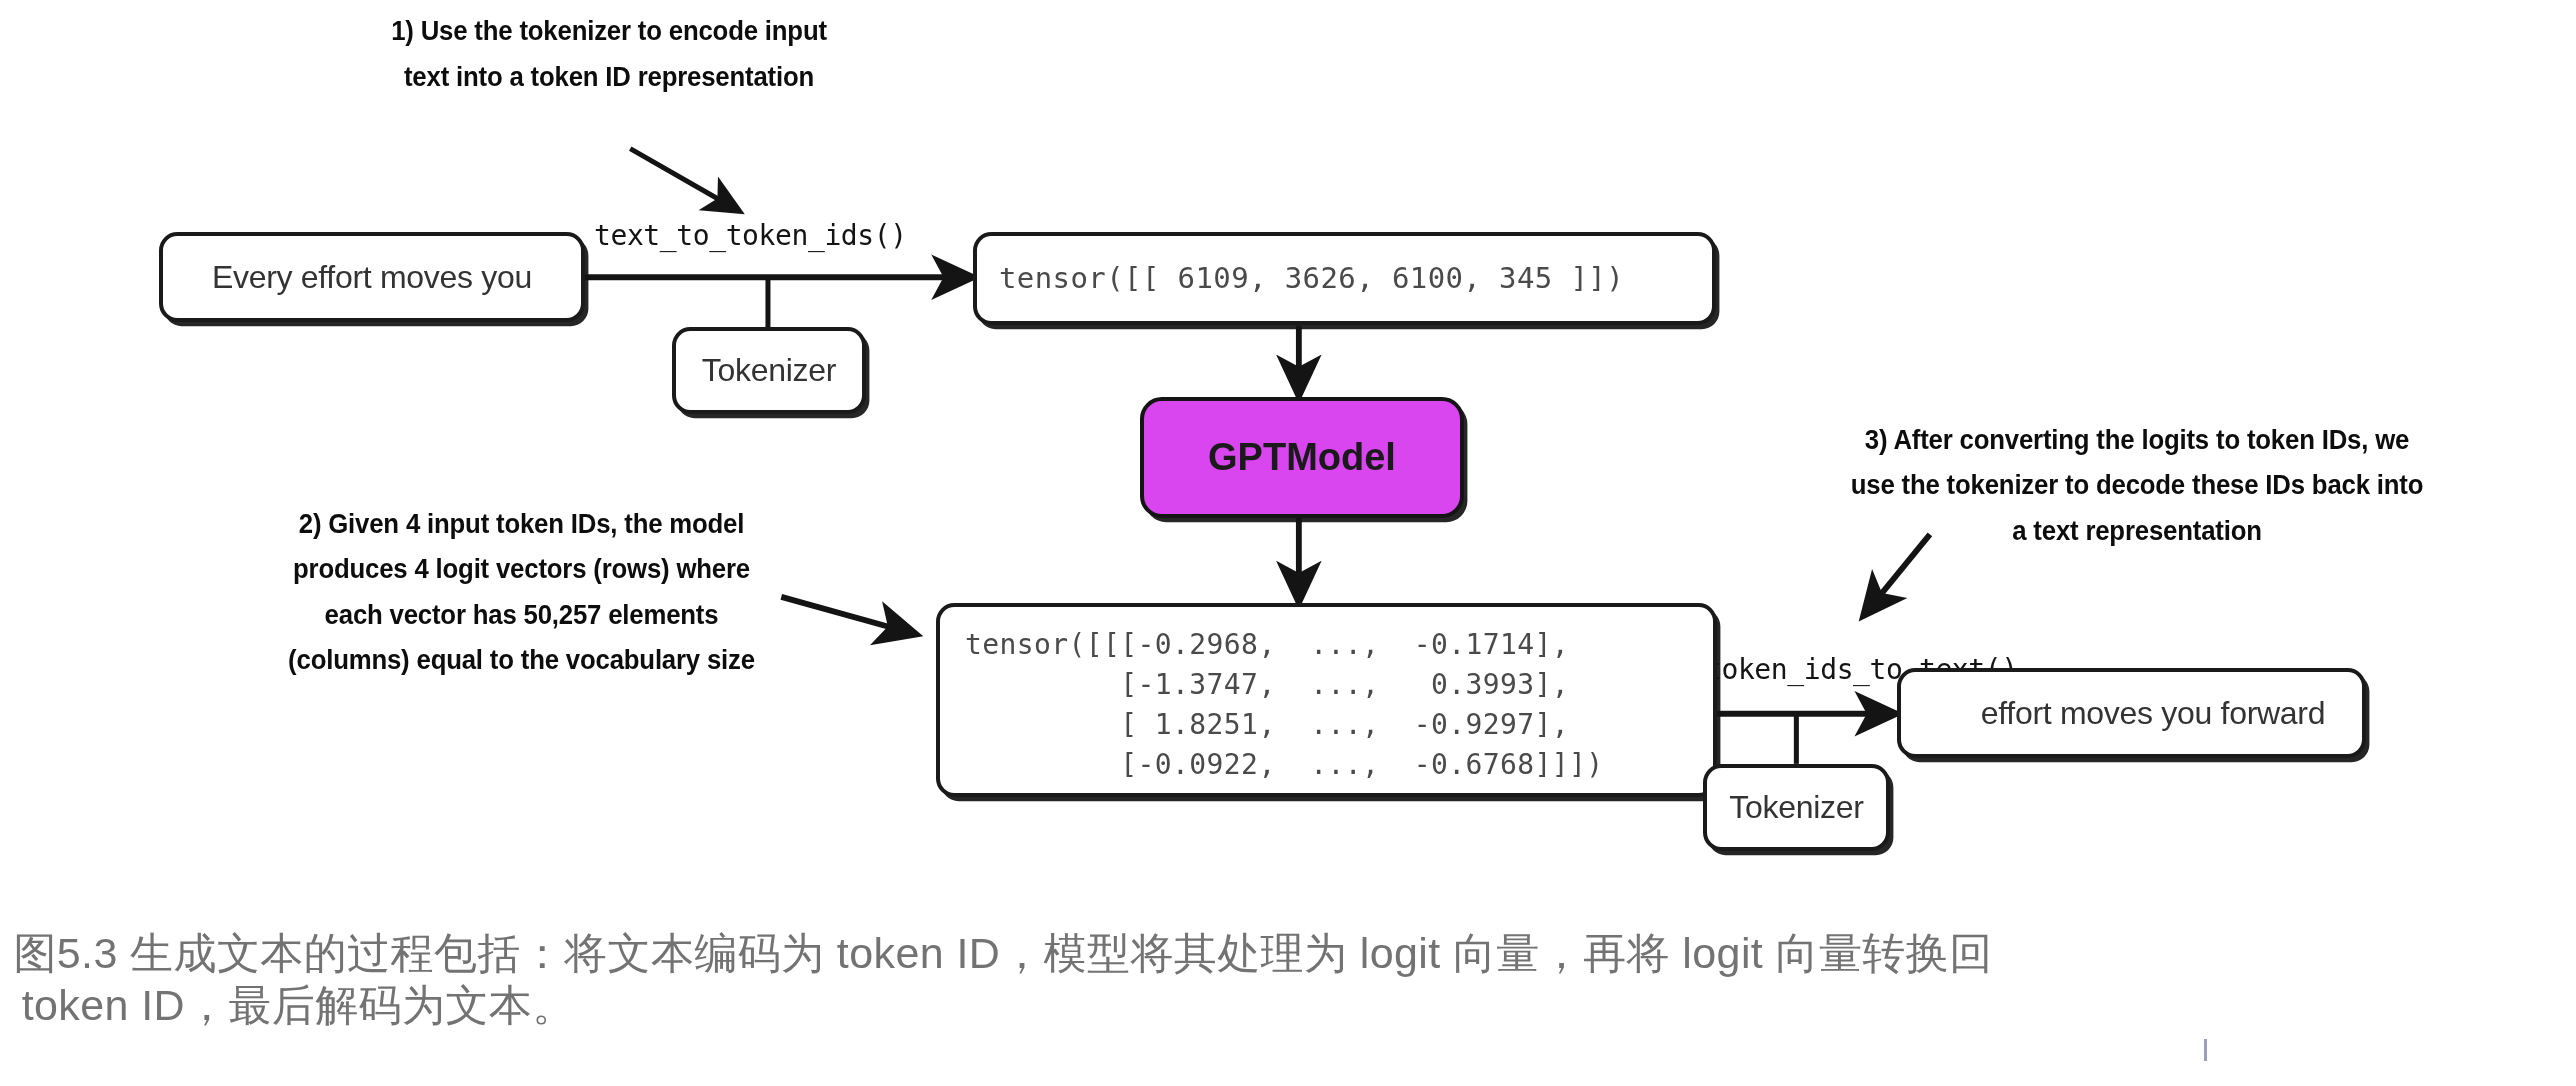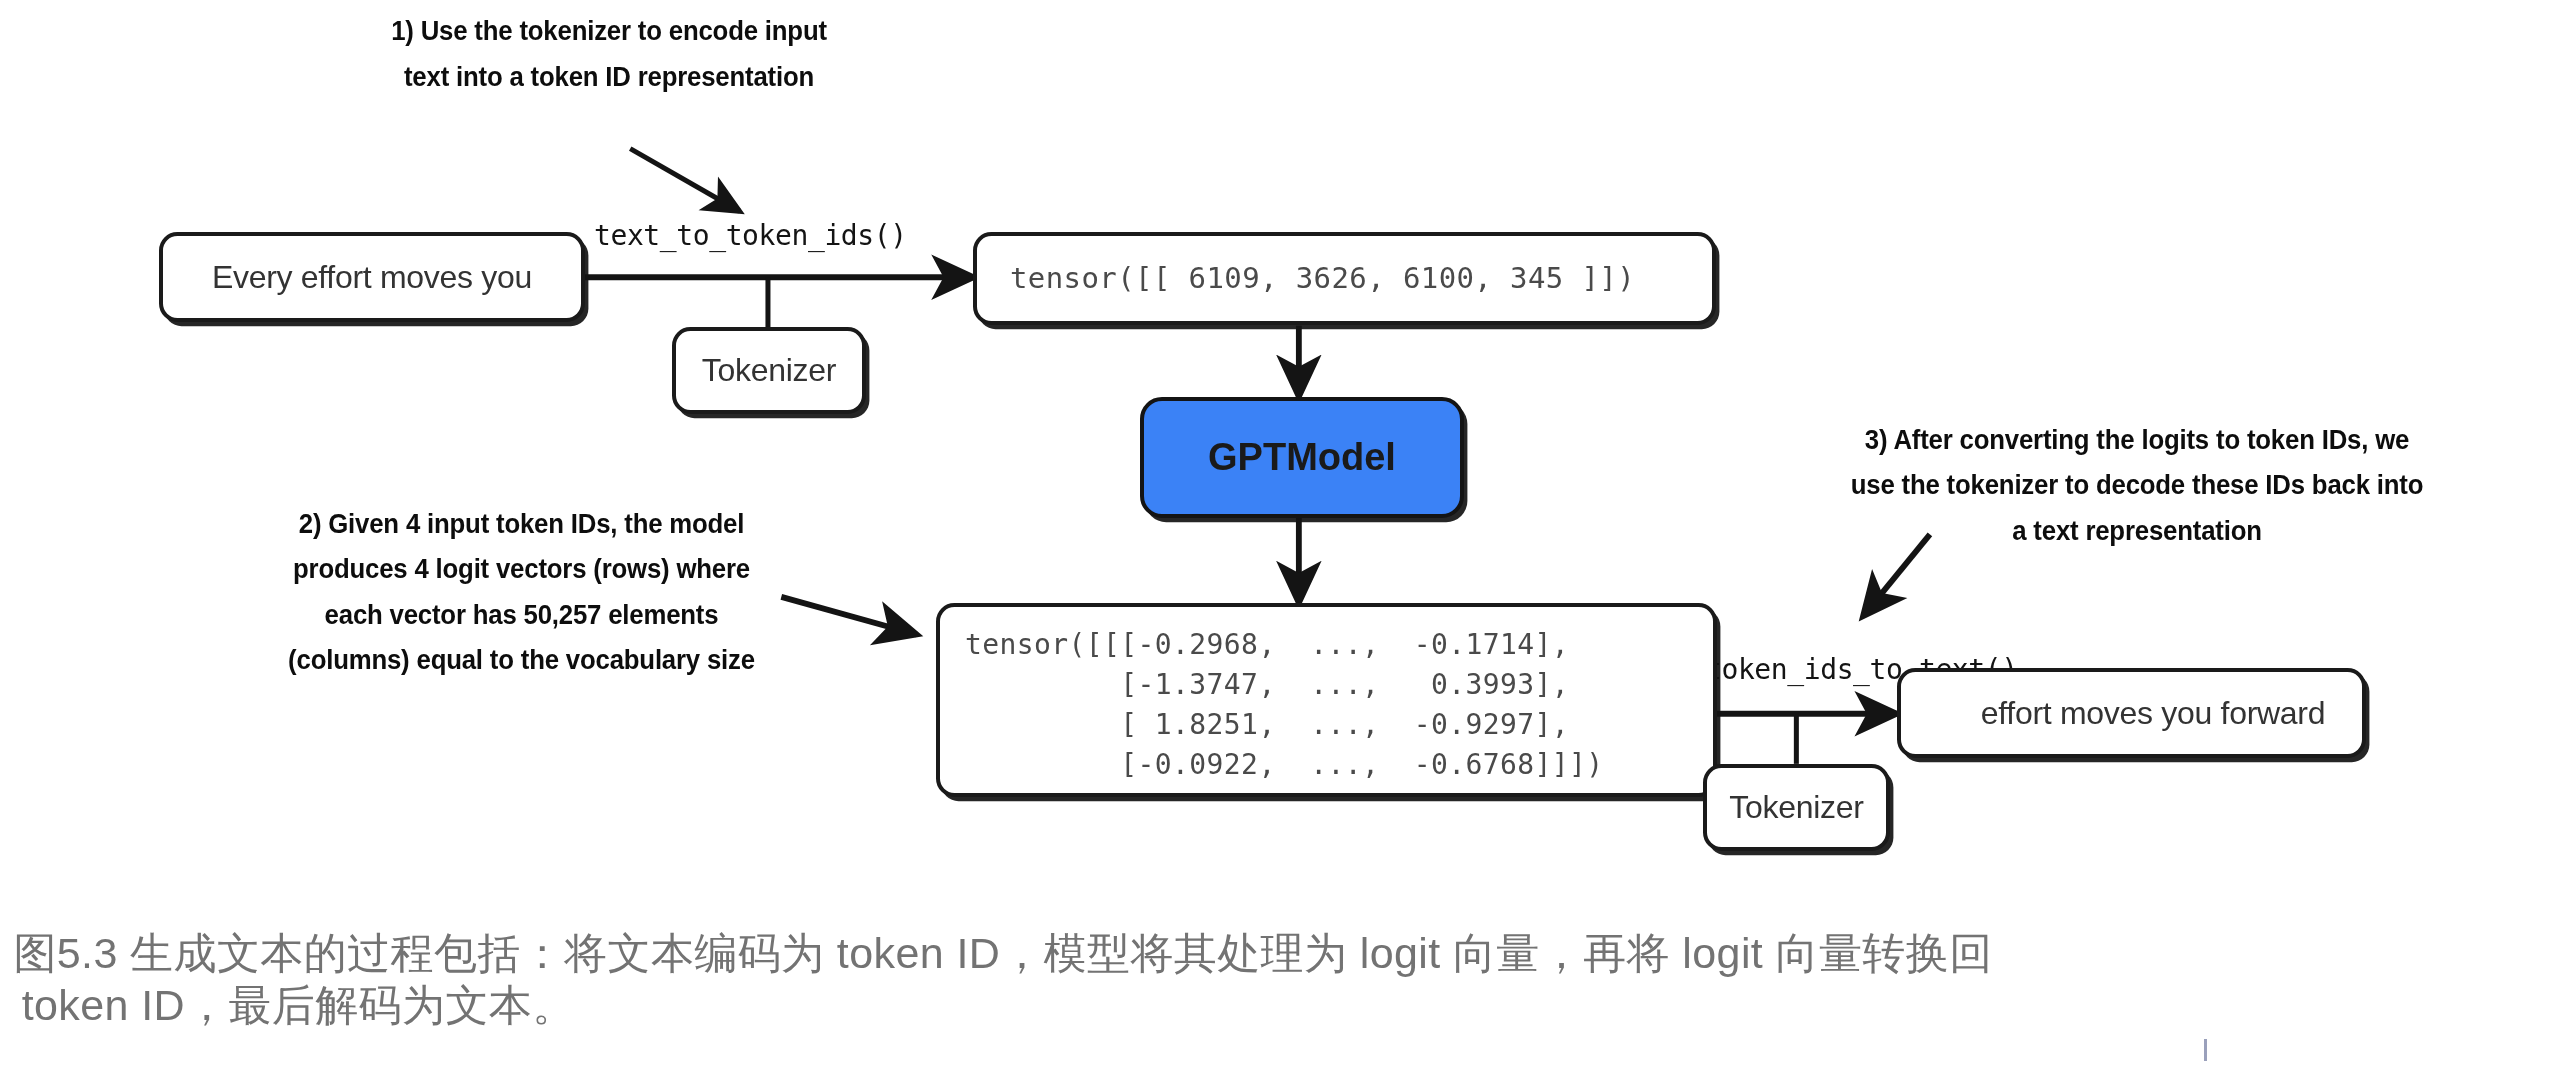--- a/index.html
+++ b/index.html
@@ -36,36 +36,36 @@
     color: #2a2a2a;
   }
   .node-label {
     font-family: "Liberation Sans", sans-serif;
     font-size: 32px;
     letter-spacing: -0.3px;
     white-space: nowrap;
     color: #333333;
   }
   .node.model {
-    background: #3b82f6;
+    background: #d946ef;
     border-color: #141414;
     border-radius: 22px;
   }
   .node.model .node-label {
     font-size: 38px;
     font-weight: 700;
     color: #1a1a1a;
     letter-spacing: 0px;
   }
 
   
   .codebox {
     align-items: flex-start;
     justify-content: flex-start;
-    padding: 15px 33px;
+    padding: 15px 22px;
   }
   .code {
     font-family: "DejaVu Sans Mono", "Liberation Mono", monospace;
     font-size: 29px;
     line-height: 1.42;
     color: #4a4a4a;
     white-space: pre;
     letter-spacing: 0.4px;
   }
   .code-small { font-size: 28px; }

